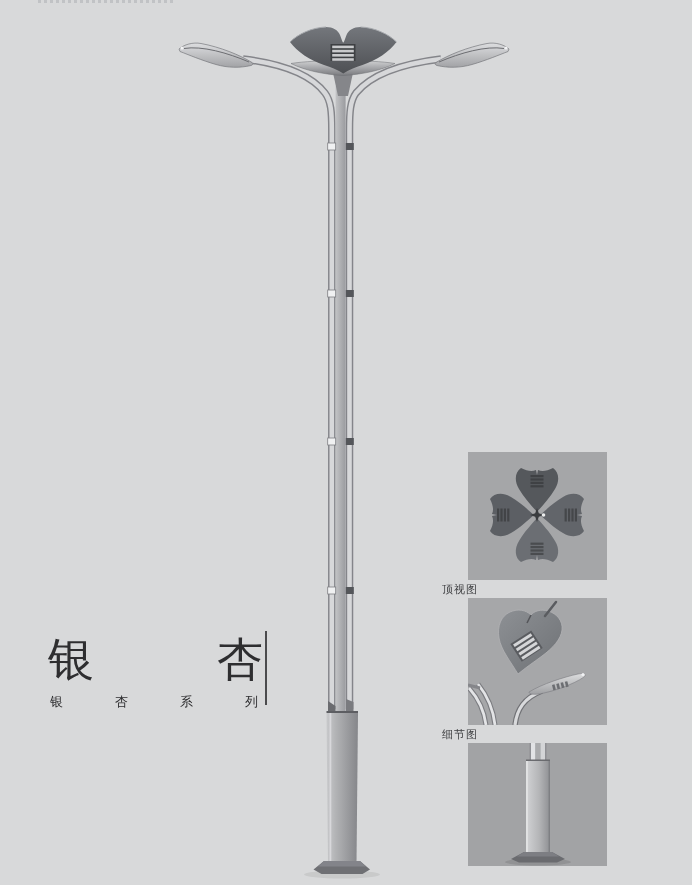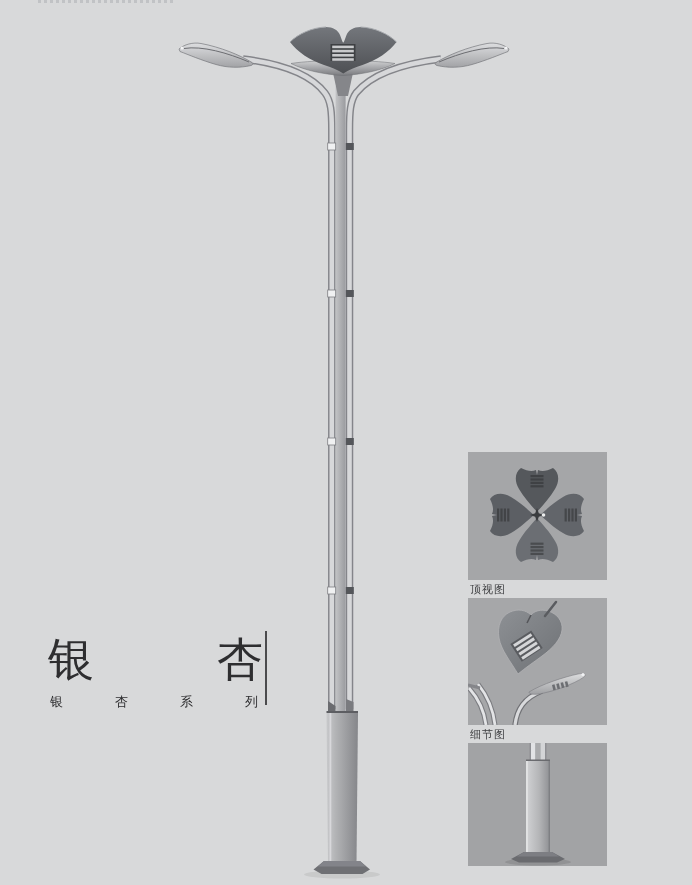--- a/index.html
+++ b/index.html
@@ -41,21 +41,21 @@
   
   .view-panel{
     position:absolute;left:468px;width:139px;
     background:var(--panel-bg,#a5a6a8);
   }
   .view-panel svg{display:block;}
   #panel-top{top:452px;height:128px;}
   #panel-detail{top:598px;height:127px;}
   #panel-base{top:743px;height:123px;}
   .view-caption{
-    position:absolute;left:470px;
+    position:absolute;left:442px;
     font-size:11px;letter-spacing:1px;
     color:#3d3e40;
   }
   #caption-top{top:582px;}
   #caption-detail{top:727px;}
 </style>
 </head>
 <body>
 
 <div class="page">

